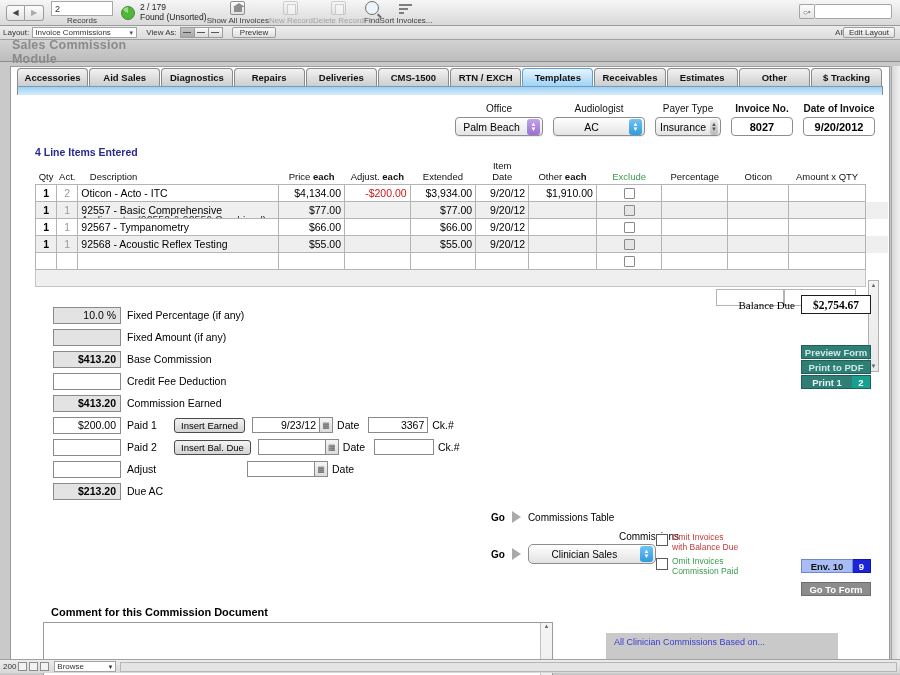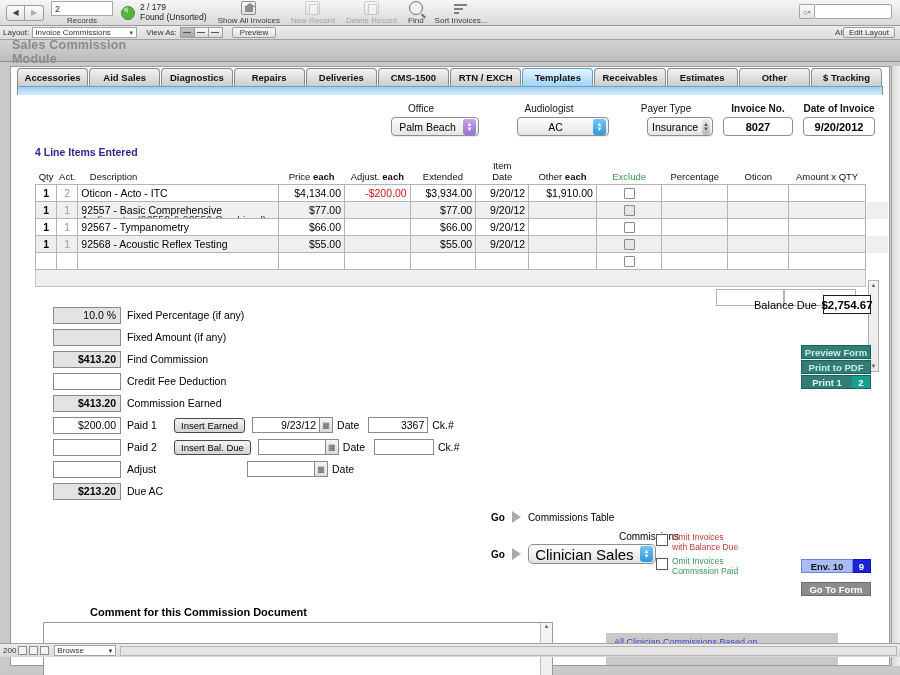--- a/index.html
+++ b/index.html
@@ -37,21 +37,21 @@
   .pie-wrap { margin-left:8px; display:flex; align-items:center; }
   .pie {
     width:14px; height:14px; border-radius:50%;
     background:conic-gradient(#53b53a 0deg 300deg,#9fd98e 300deg 360deg);
     border:1px solid #3d8a2b;
   }
   .found { margin-left:5px; line-height:1.15; }
   .found b { font-size:8.5px; font-weight:normal; display:block; color:#222; }
   .tool-btn {
     display:flex; flex-direction:column; align-items:center;
-    margin-left:11px; width:auto; color:#3d3d3d;
+    width:auto; color:#3d3d3d;
   }
   .tool-btn.dim { opacity:.38; }
   .tool-btn .glyph { height:15px; display:flex; align-items:center; }
   .tool-btn .cap { font-size:8px; margin-top:1px; white-space:nowrap; }
   .t-ico { width:15px; height:14px; border:1px solid #8e8e8e; border-radius:2px;
            background:linear-gradient(#fcfcfc,#e0e0e0); position:relative; }
   .t-ico.house:after {
     content:""; position:absolute; left:3px; top:4px;
     width:8px; height:6px; background:#8d8d8d;
   }
@@ -168,21 +168,20 @@
   
   .sel-row { display:flex; justify-content:flex-end; padding:8px 8px 0 0; gap:10px; }
   .sel-cell { text-align:center; }
   .sel-cap { font-size:10px; margin-bottom:3px; color:#111; }
   .sel-cap.b { font-weight:bold; }
   .pop {
     height:19px; border:1px solid #8d8d8d; border-radius:4px;
     background:linear-gradient(#ffffff,#e4e4e4);
     display:flex; align-items:center; position:relative;
     box-shadow:0 1px 0 rgba(0,0,0,.08);
-    margin-left:28px;
   }
   .pop .txt { flex:1; text-align:center; font-size:10.5px; padding:0 4px; }
   .stepper {
     width:13px; height:16px; margin-right:2px; border-radius:3px;
     display:flex; flex-direction:column; align-items:center; justify-content:center;
     color:#fff; font-size:6px; line-height:5px;
   }
   .st-purple { background:linear-gradient(#c2a3e8,#9a6fd6); }
   .st-blue   { background:linear-gradient(#72c3f5,#2e9bdf); }
   .st-gray   { background:linear-gradient(#f0f0f0,#b8b8b8); color:#555; }
@@ -259,25 +258,25 @@
   .dlabel { margin-left:4px; font-size:10.5px; }
   .ckbox {
     margin-left:9px; width:60px; height:16px; border:1px solid #8a8a8a; background:#fff;
     display:flex; align-items:center; justify-content:flex-end;
     padding-right:3px; font-size:10.5px;
   }
 
   
   .bal-row {
     position:absolute; right:18px; top:200px;
-    display:flex; align-items:center; gap:6px;
+    display:flex; align-items:center; gap:6px;font-family:Liberation Serif, serif;
   }
   .bal-lbl { font-size:11px; }
   .bal-val {
-    width:48px; height:19px; border:1.5px solid #1c1c1c; background:#fff;
+    width:70px; height:19px; border:1.5px solid #1c1c1c; background:#fff;
     display:flex; align-items:center; justify-content:center;
     font-size:11.5px; font-weight:bold;
   }
   .btn-stack { position:absolute; right:18px; top:250px; width:70px; }
   .tbtn {
     height:14px; display:flex; align-items:center; justify-content:center;
     font-size:9.5px; font-weight:bold; color:#cfe9e4;
     background:#2f7f77; border:1px solid #1f5f59; margin-bottom:1px;
   }
   .tbtn.row2 { display:flex; padding:0; }
@@ -312,33 +311,33 @@
     border-top:6px solid transparent; border-bottom:6px solid transparent;
     border-left:9px solid #aaa;
   }
   .comm-cap { text-align:center; font-size:10px; margin:8px 0 2px 46px; }
   .go-line2 { display:flex; align-items:center; }
   .comm-pop {
     width:128px; height:20px; border:1px solid #8d8d8d; border-radius:5px;
     background:linear-gradient(#ffffff,#e2e2e2);
     display:flex; align-items:center;
   }
-  .comm-pop .txt { flex:1; text-align:center; font-size:15px; }
+  .comm-pop .txt { flex:1; text-align:center; font-size:10px; }
   .omits { position:absolute; left:645px; top:438px; }
   .omit { display:flex; align-items:flex-start; margin-bottom:5px; }
   .omit .bx {
     width:12px; height:12px; border:1.6px solid #5a5a5a; background:#fff;
     margin-right:4px; margin-top:1px;
   }
   .omit .tx { font-size:8.5px; line-height:9.5px; }
   .omit .tx.red { color:#c23b3b; }
   .omit .tx.grn { color:#3b9a4e; }
 
   
-  .cmt-title { position:absolute; left:40px; top:511px; font-size:11px; font-weight:bold;margin-left:39px; }
+  .cmt-title { position:absolute; left:40px; top:511px; font-size:11px; font-weight:bold; }
   .cmt-box {
     position:absolute; left:32px; top:527px; width:510px; height:125px;
     border:1px solid #9a9a9a; background:#fff; display:flex;
   }
   .cmt-box .area { flex:1; }
   .cmt-box .sb {
     width:12px; background:linear-gradient(#f4f4f4,#e9e9e9);
     border-left:1px solid #c0c0c0; display:flex;
     flex-direction:column; justify-content:space-between;
     font-size:6px; color:#666; text-align:center;
@@ -351,21 +350,21 @@
   }
   .opt-head { font-size:9px; color:#3a3ad0; margin-bottom:3px; }
 
   
   .win-scroll {
     position:absolute; right:0; top:26px; width:9px; height:600px;
     background:linear-gradient(to right,#d8d8d8,#f0f0f0);
     border-left:1px solid #a5a5a5;
   }
   .status-bar {
-    position:absolute; left:0; bottom:16px; width:900px; height:14px;
+    position:absolute; left:0; bottom:0; width:900px; height:14px;
     background:linear-gradient(#ececec,#d8d8d8); border-top:1px solid #a0a0a0;
     display:flex; align-items:center; font-size:8px; color:#333;
   }
   .status-bar .zoom { margin-left:3px; }
   .sb-ico { width:9px; height:9px; border:1px solid #8d8d8d; background:#f2f2f2; margin-left:2px; }
   .mode-sel {
     margin-left:5px; width:62px; height:11px; background:#fff; border:1px solid #a3a3a3;
     font-size:8px; padding-left:2px; display:flex; align-items:center;
     justify-content:space-between;
   }
@@ -502,21 +501,21 @@
         </div>
         <div class="sel-cell">
           <div class="sel-cap">Payer Type</div>
           <div class="pop" style="width:66px">
             <span class="txt">Insurance</span>
             <span class="stepper st-gray">▲<br>▼</span>
           </div>
         </div>
         <div class="sel-cell">
           <div class="sel-cap b">Invoice No.</div>
-          <div class="fld" style="width:70px">8027</div>
+          <div class="fld" style="width:62px">8027</div>
         </div>
         <div class="sel-cell">
           <div class="sel-cap b">Date of Invoice</div>
           <div class="fld" style="width:72px">9/20/2012</div>
         </div>
       </div>
 
       <div class="li-title">4 Line Items Entered</div>
       <table class="li">
         <colgroup>
@@ -660,21 +659,21 @@
         <div class="crow">
           <div class="cbox plain">10.0 %</div>
           <div class="clabel">Fixed Percentage (if any)</div>
         </div>
         <div class="crow">
           <div class="cbox plain"></div>
           <div class="clabel">Fixed Amount (if any)</div>
         </div>
         <div class="crow">
           <div class="cbox">$413.20</div>
-          <div class="clabel">Find Commission</div>
+          <div class="clabel">Base Commission</div>
         </div>
         <div class="crow">
           <div class="cbox white"></div>
           <div class="clabel">Credit Fee Deduction</div>
         </div>
         <div class="crow">
           <div class="cbox">$413.20</div>
           <div class="clabel">Commission Earned</div>
         </div>
 

